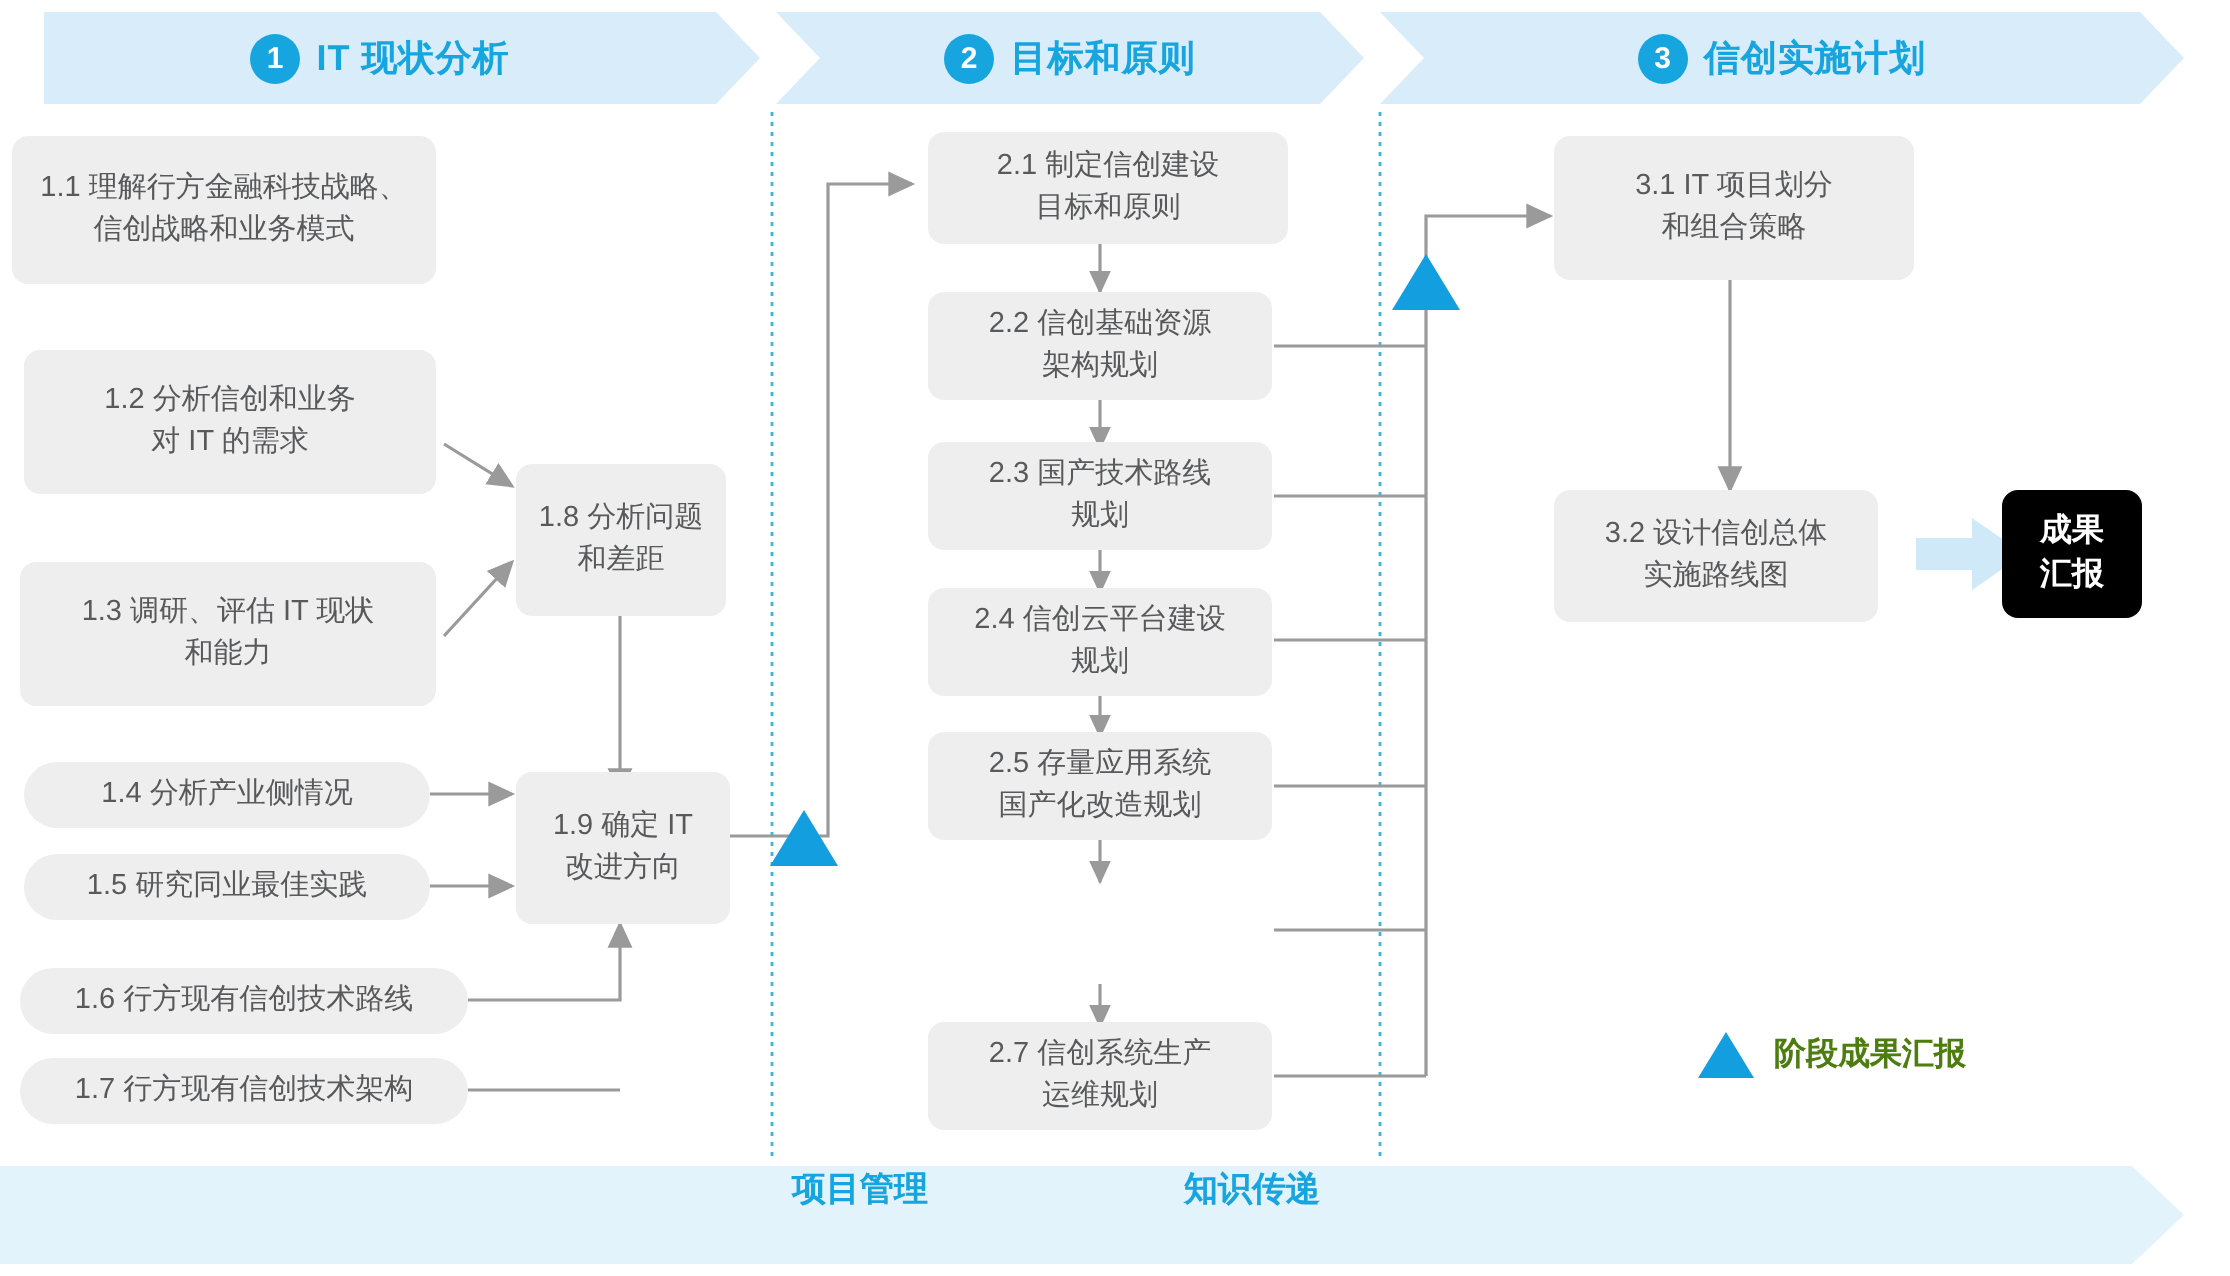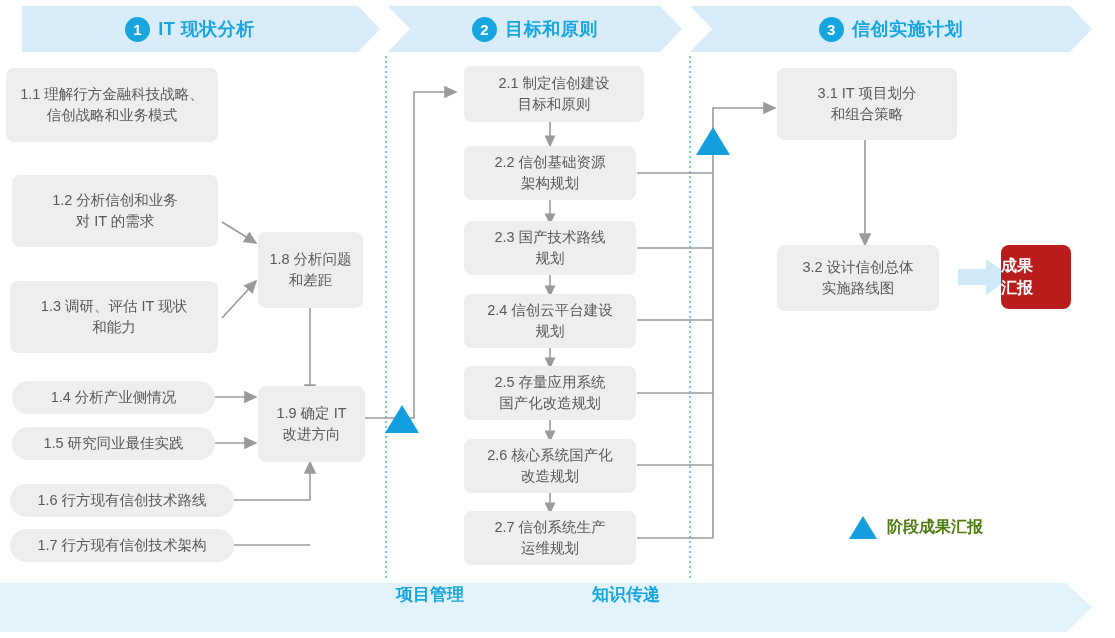--- a/index.html
+++ b/index.html
@@ -17,22 +17,22 @@
               font-weight:bold;display:flex;align-items:center;justify-content:center;line-height:1;}
   .band-text{white-space:nowrap;}
 
   
   .box{position:absolute;background:#eeeeee;border-radius:8px;display:flex;align-items:center;
        justify-content:center;text-align:center;color:#58595b;font-size:14.5px;line-height:1.45;
        padding:4px 8px;box-sizing:border-box;}
   .pill{border-radius:18px;}
 
   
-  .chip{position:absolute;background:#b91c1c;border-radius:8px;display:flex;align-items:center;
-        text-align:center;color:#ffffff;font-size:16px;font-weight:bold;
+  .chip{position:absolute;background:#000000;border-radius:8px;display:flex;align-items:center;
+        justify-content:center;text-align:center;color:#ffffff;font-size:16px;font-weight:bold;
         line-height:1.35;box-sizing:border-box;}
 
   
   .tri{position:absolute;width:0;height:0;border-left:17px solid transparent;border-right:17px solid transparent;
        border-bottom:28px solid #139ee0;}
 
   
   #legend{position:absolute;display:flex;align-items:center;gap:10px;}
   #legend .legend-text{color:#4d7c0f;font-size:16px;font-weight:bold;white-space:nowrap;}
   #legend .tri-legend{width:0;height:0;border-left:14px solid transparent;border-right:14px solid transparent;
@@ -154,23 +154,20 @@
     </div>
   <div class="box" style="left:464px;top:221px;width:172px;height:54px;">
     <span>2.3 国产技术路线<br>规划</span>
     </div>
   <div class="box" style="left:464px;top:294px;width:172px;height:54px;">
     <span>2.4 信创云平台建设<br>规划</span>
     </div>
   <div class="box" style="left:464px;top:366px;width:172px;height:54px;">
     <span>2.5 存量应用系统<br>国产化改造规划</span>
     </div>
-  <div class="box" style="left:464px;top:439px;width:172px;height:54px;">
-    <span>2.6 核心系统国产化<br>改造规划</span>
-    </div>
   <div class="box" style="left:464px;top:511px;width:172px;height:54px;">
     <span>2.7 信创系统生产<br>运维规划</span>
     </div>
 
   <div class="box" style="left:777px;top:68px;width:180px;height:72px;">
     <span>3.1 IT 项目划分<br>和组合策略</span>
     </div>
   <div class="box" style="left:777px;top:245px;width:162px;height:66px;">
     <span>3.2 设计信创总体<br>实施路线图</span>
     </div>

